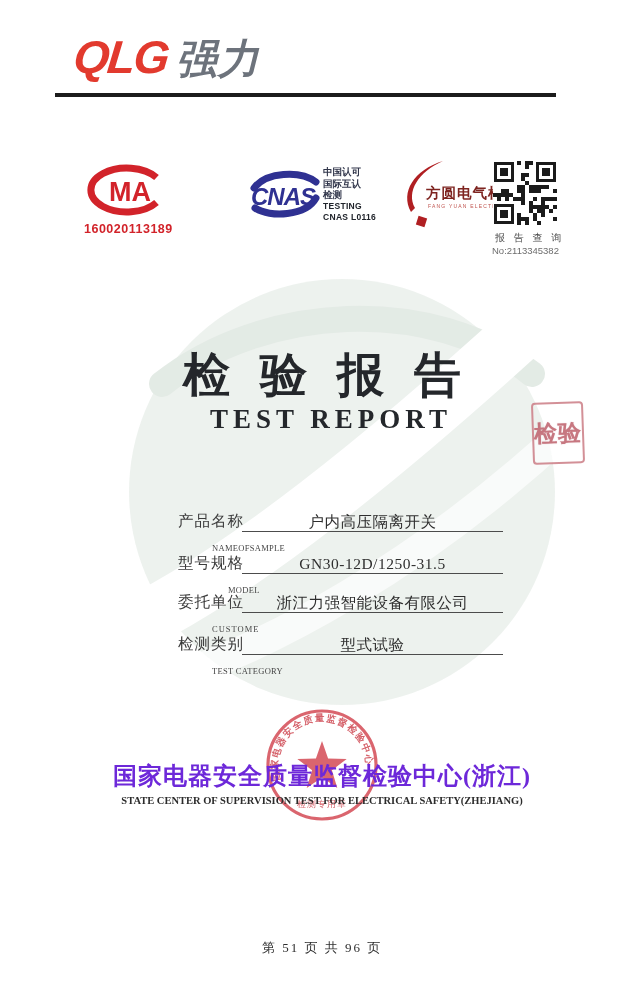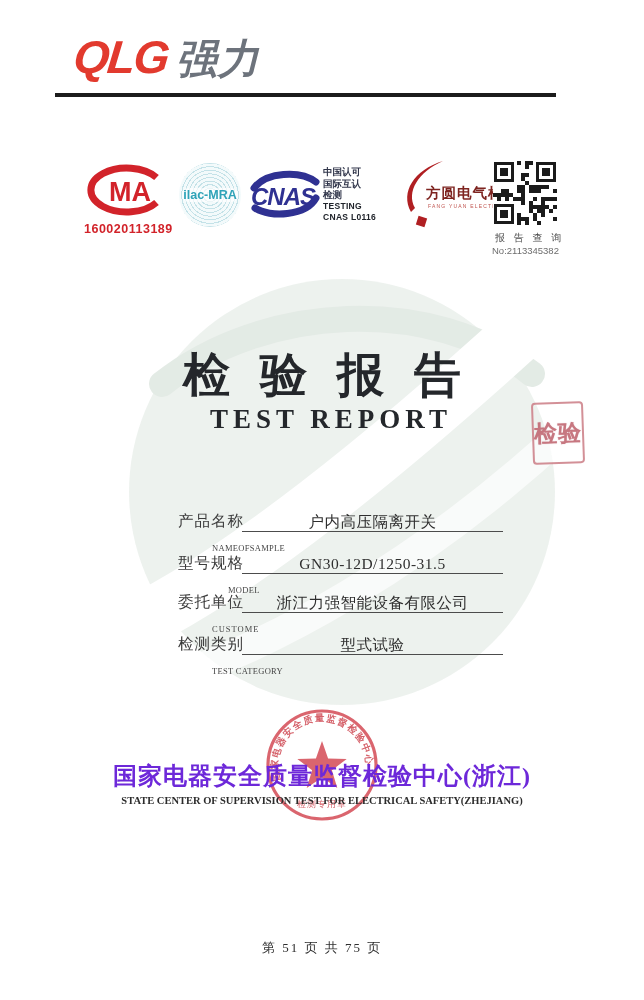--- a/index.html
+++ b/index.html
@@ -92,23 +92,20 @@
     <div class="abs top-rule"></div>
 
     <div class="abs cma">
       <svg width="86" height="52" viewBox="0 0 86 52">
         <path d="M 72.5,13.5 A 36,22 0 1 0 72.5,38.5" stroke="#d2232a" stroke-width="7" fill="none"></path>
         <text x="25" y="37" font-family="Liberation Sans, sans-serif" font-weight="bold" font-size="27" fill="#d2232a">MA</text>
       </svg>
       <span class="cma-num">160020113189</span>
     </div>
 
-    <div class="abs ilac">
-      <span class="ilac-label">ilac-MRA</span>
-    </div>
 
     <svg class="abs cnas" width="74" height="48" viewBox="0 0 74 48">
       <path d="M 6,18 C 18,2 52,0 68,12" stroke="#2f3192" stroke-width="7" fill="none" stroke-linecap="round"></path>
       <path d="M 68,28 C 58,46 22,48 7,38" stroke="#2f3192" stroke-width="7" fill="none" stroke-linecap="round"></path>
       <text x="3" y="35" font-family="Liberation Sans, sans-serif" font-weight="bold" font-style="italic" font-size="24" fill="#2f3192" letter-spacing="-1">CNAS</text>
     </svg>
 
     <div class="abs cnas-text">
       <div class="cn">中国认可</div>
       <div class="cn">国际互认</div>
@@ -253,15 +250,15 @@
       <circle cx="60" cy="60" r="54" fill="none" stroke="#d5505a" stroke-width="3.2"></circle>
       <polygon points="60,36 66.1,53.6 84.7,54 69.9,65.2 75.3,83 60,72.4 44.7,83 50.1,65.2 35.3,54 53.9,53.6" fill="#d5505a"></polygon>
       <text font-size="9.5" fill="#cf4a54" letter-spacing="1.5" font-weight="bold">
         <textPath href="#seal-arc">国家电器安全质量监督检验中心</textPath>
       </text>
       <text x="60" y="102" text-anchor="middle" font-size="9" fill="#cf4a54" letter-spacing="1">检测专用章</text>
     </svg>
     <div class="abs org-cn">国家电器安全质量监督检验中心(浙江)</div>
     <div class="abs org-en">STATE CENTER OF SUPERVISION TEST FOR ELECTRICAL SAFETY(ZHEJIANG)</div>
 
-    <div class="abs footer">第 51 页 共 75 页</div>
+    <div class="abs footer">第 51 页 共 96 页</div>
   </div>
 </div>
 
 </body></html>

